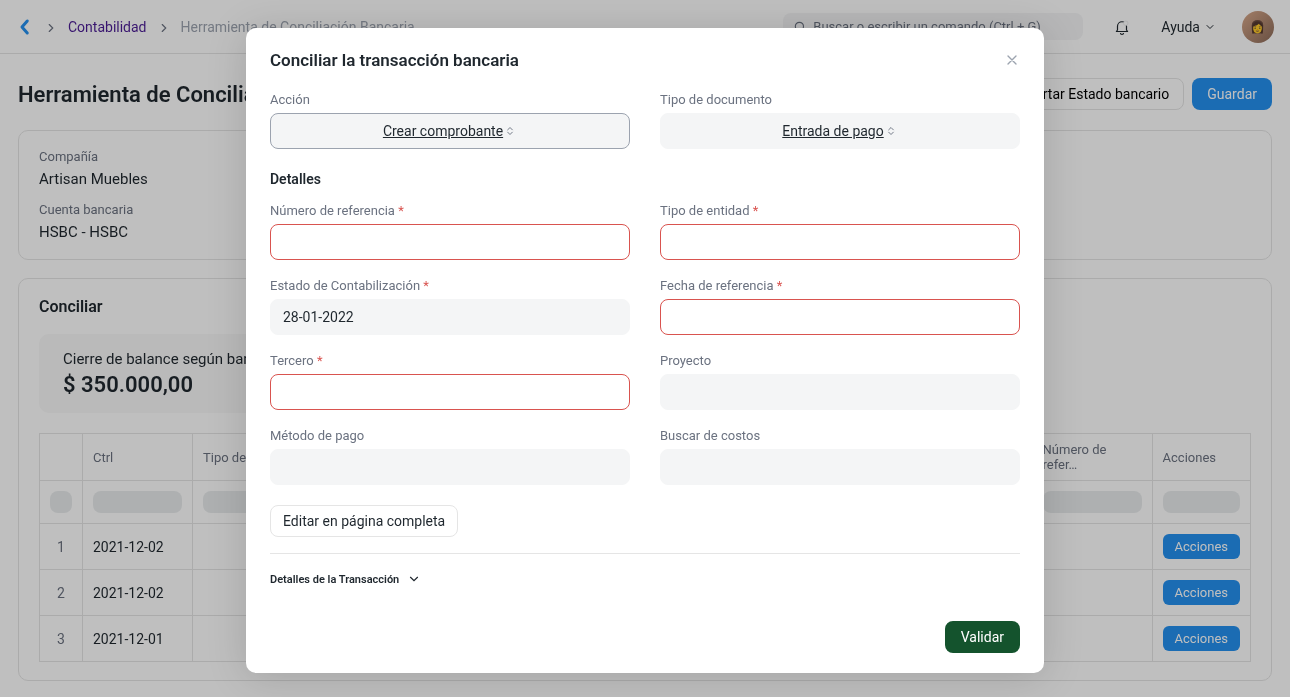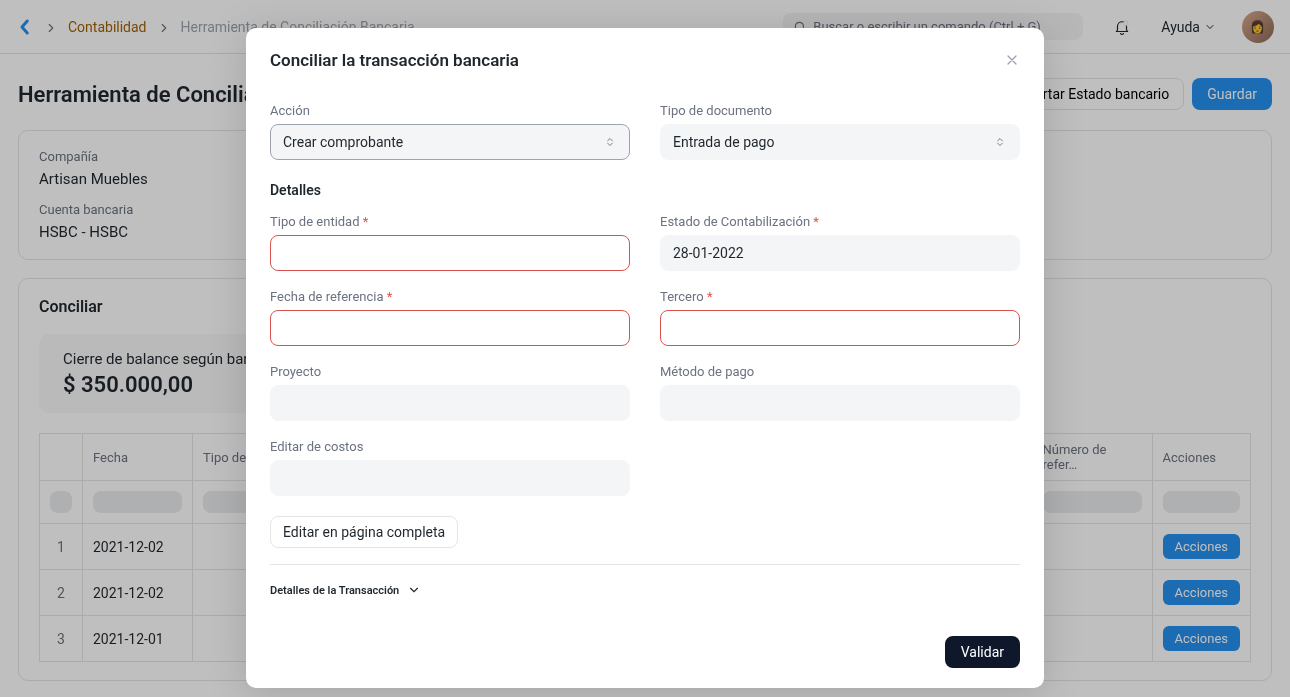--- a/index.html
+++ b/index.html
@@ -1,20 +1,20 @@
 <!DOCTYPE html>
 <html><head>
 <meta charset="utf-8">
 <style>
   * { box-sizing: border-box; margin: 0; padding: 0; font-family: -apple-system, BlinkMacSystemFont, "Segoe UI", Roboto, sans-serif; }
   body { width: 1290px; height: 697px; overflow: hidden; background: #fff; color: #1f272e; position: relative; }
   .navbar { display: flex; align-items: center; height: 54px; padding: 0 16px; border-bottom: 1px solid #e5e5e5; gap: 10px; }
   .navbar .logo { width: 18px; height: 18px; }
   .chevron { width: 14px; height: 14px; color: #6b7280; }
-  .breadcrumb-item { font-size: 14px; color: #a16207; cursor: pointer; }
+  .breadcrumb-item { font-size: 14px; color: #4c1d95; cursor: pointer; }
   .breadcrumb-item.muted { color: #9ca3af; }
   .nav-spacer { flex: 1; }
   .search-bar { display: flex; align-items: center; gap: 6px; background: #f4f5f6; border-radius: 8px; padding: 6px 10px; font-size: 13px; color: #6b7280; min-width: 300px; }
   .bell { width: 18px; height: 18px; margin-left: 20px; cursor: pointer; }
   .help { display: flex; align-items: center; gap: 4px; margin-left: 20px; font-size: 14px; cursor: pointer; }
   .avatar { width: 32px; height: 32px; border-radius: 50%; margin-left: 16px; background: linear-gradient(135deg,#d9a98b 0%, #8b6a58 100%); display:flex; align-items:center; justify-content:center; color:#fff; font-size:12px; font-weight:600;}
   .page-header { display: flex; align-items: center; padding: 24px 18px 20px; }
   .page-title { font-size: 22px; font-weight: 600; flex: 1; }
   .btn { border-radius: 8px; padding: 7px 14px; font-size: 14px; cursor: pointer; border: 1px solid transparent; }
   .btn-outline { border: 1px solid #e5e5e5; background: #fff; }
@@ -31,39 +31,39 @@
   table.data th { text-align: left; font-weight: 400; color: #6b7280; padding: 8px 10px; border: 1px solid #e5e5e5; font-size:13px;}
   table.data td { padding: 10px; border: 1px solid #e5e5e5; vertical-align: middle; }
   .idx { width: 40px; text-align: center; color: #6b7280; }
   .filter-chip { background: #e9ebed; border-radius: 8px; height: 22px; }
   .green { color: #2e7d32; text-align:right; }
   .red { color: #c53030; text-align:right; }
   .actions-col { width: 90px; }
 
   
   .modal-backdrop { position: absolute; inset: 0; background: rgba(0,0,0,0.25); }
-  .modal { position: absolute; top: 28px; left: 50%; transform: translateX(-50%); width: 798px; background: #fff; border-radius: 10px; box-shadow: 0 4px 40px rgba(0,0,0,0.15); padding: 0; max-height: 660px; display:flex; flex-direction:column;gap:11px;}
+  .modal { position: absolute; top: 28px; left: 50%; transform: translateX(-50%); width: 798px; background: #fff; border-radius: 10px; box-shadow: 0 4px 40px rgba(0,0,0,0.15); padding: 0; max-height: 660px; display:flex; flex-direction:column;}
   .modal-header { display: flex; align-items: center; padding: 22px 24px 16px; }
   .modal-title { font-size: 17px; font-weight: 600; flex: 1; }
   .close-btn { width: 16px; height: 16px; color: #9ca3af; cursor: pointer; }
   .modal-body { padding: 6px 24px 0; overflow-y: auto; }
   .form-grid { display: grid; grid-template-columns: 1fr 1fr; gap: 0 30px; }
   .form-field { margin-bottom: 18px; }
   .field-label { font-size: 13px; color: #6b7280; margin-bottom: 6px; display: block; }
   .req { color: #d9534f; }
   .control { width: 100%; height: 36px; background: #f4f5f6; border: 1px solid #f4f5f6; border-radius: 8px; padding: 0 12px; font-size: 14px; color: #1f272e; display:flex; align-items:center; position:relative;}
   .control.invalid { border-color: #d9534f; background: #fff; }
-  .control.select { justify-content: space-between; cursor: pointer; }
+  .control.select { justify-content: center; cursor: pointer; text-decoration: underline; }
   .control.active-select { border-color: #9ca3af; }
   .stepper-icon { color: #6b7280; width:14px; height:14px; }
   .details-heading { font-weight: 600; font-size: 14px; margin: 4px 0 16px; }
   .edit-full { display:inline-block; border:1px solid #e5e5e5; border-radius:8px; padding:7px 12px; font-size:14px; margin: 2px 0 16px; cursor:pointer;}
   .trans-details { display:flex; align-items:center; gap:8px; font-weight:600; font-size:11px; padding: 8px 0 20px; cursor:pointer; border-top:1px solid #e5e5e5; padding-top:18px;}
   .modal-footer { display:flex; justify-content:flex-end; padding: 14px 24px 20px; border-top:1px solid transparent;}
-  .validate-btn { background:#0f172a; color:#fff; border:none; border-radius:8px; padding:8px 16px; font-size:14px; cursor:pointer;}
+  .validate-btn { background:#14532d; color:#fff; border:none; border-radius:8px; padding:8px 16px; font-size:14px; cursor:pointer;}
 </style>
 </head>
 <body>
 
 <div class="navbar">
   <span class="logo">
     <svg viewBox="0 0 24 24" fill="none">
         <path d="M15 4 L8 12 L15 20" stroke="#2490ef" stroke-width="4" stroke-linecap="round" stroke-linejoin="round"></path>
       </svg>
   </span>
@@ -120,21 +120,21 @@
   <div class="section-title">Conciliar</div>
   <div class="balance-card">
     <div class="balance-label">Cierre de balance según banco</div>
     <div class="balance-value">$ 350.000,00</div>
   </div>
 
   <table class="data">
     <thead>
       <tr>
         <th class="idx"><input type="checkbox" style="visibility: hidden;"></th>
-        <th style="width:110px">Fecha</th>
+        <th style="width:110px">Ctrl</th>
         <th style="width:120px">Tipo de e…</th>
         <th></th>
         <th style="width:90px"></th>
         <th style="width:100px"></th>
         <th style="width:100px"></th>
         <th style="width:120px">Número de refer…</th>
         <th class="actions-col">Acciones</th>
       </tr>
       <tr>
         <td class="idx">
@@ -225,20 +225,24 @@
               <path d="M8 10l4-4 4 4M8 14l4 4 4-4" stroke="currentColor" stroke-width="1.6" fill="none" stroke-linecap="round"></path>
             </svg>
         </div>
       </div>
     </div>
 
     <div class="details-heading">Detalles</div>
 
     <div class="form-grid">
       <div class="form-field">
+        <label class="field-label"><span>Número de referencia</span> <span class="req">*</span></label>
+        <div class="control invalid"></div>
+      </div>
+      <div class="form-field">
         <label class="field-label"><span>Tipo de entidad</span> <span class="req">*</span></label>
         <div class="control invalid"></div>
       </div>
       <div class="form-field">
         <label class="field-label"><span>Estado de Contabilización</span> <span class="req">*</span></label>
         <div class="control">
           <span>28-01-2022</span>
         </div>
       </div>
       <div class="form-field">
@@ -251,21 +255,21 @@
       </div>
       <div class="form-field">
         <label class="field-label">Proyecto</label>
         <div class="control"></div>
       </div>
       <div class="form-field">
         <label class="field-label">Método de pago</label>
         <div class="control"></div>
       </div>
       <div class="form-field">
-        <label class="field-label">Editar de costos</label>
+        <label class="field-label">Buscar de costos</label>
         <div class="control"></div>
       </div>
     </div>
 
     <div class="edit-full">Editar en página completa</div>
 
     <div class="trans-details">
       <span>Detalles de la Transacción</span>
       <svg width="14" height="14" viewBox="0 0 24 24">
           <path d="M6 9l6 6 6-6" stroke="currentColor" stroke-width="2" fill="none" stroke-linecap="round"></path>

